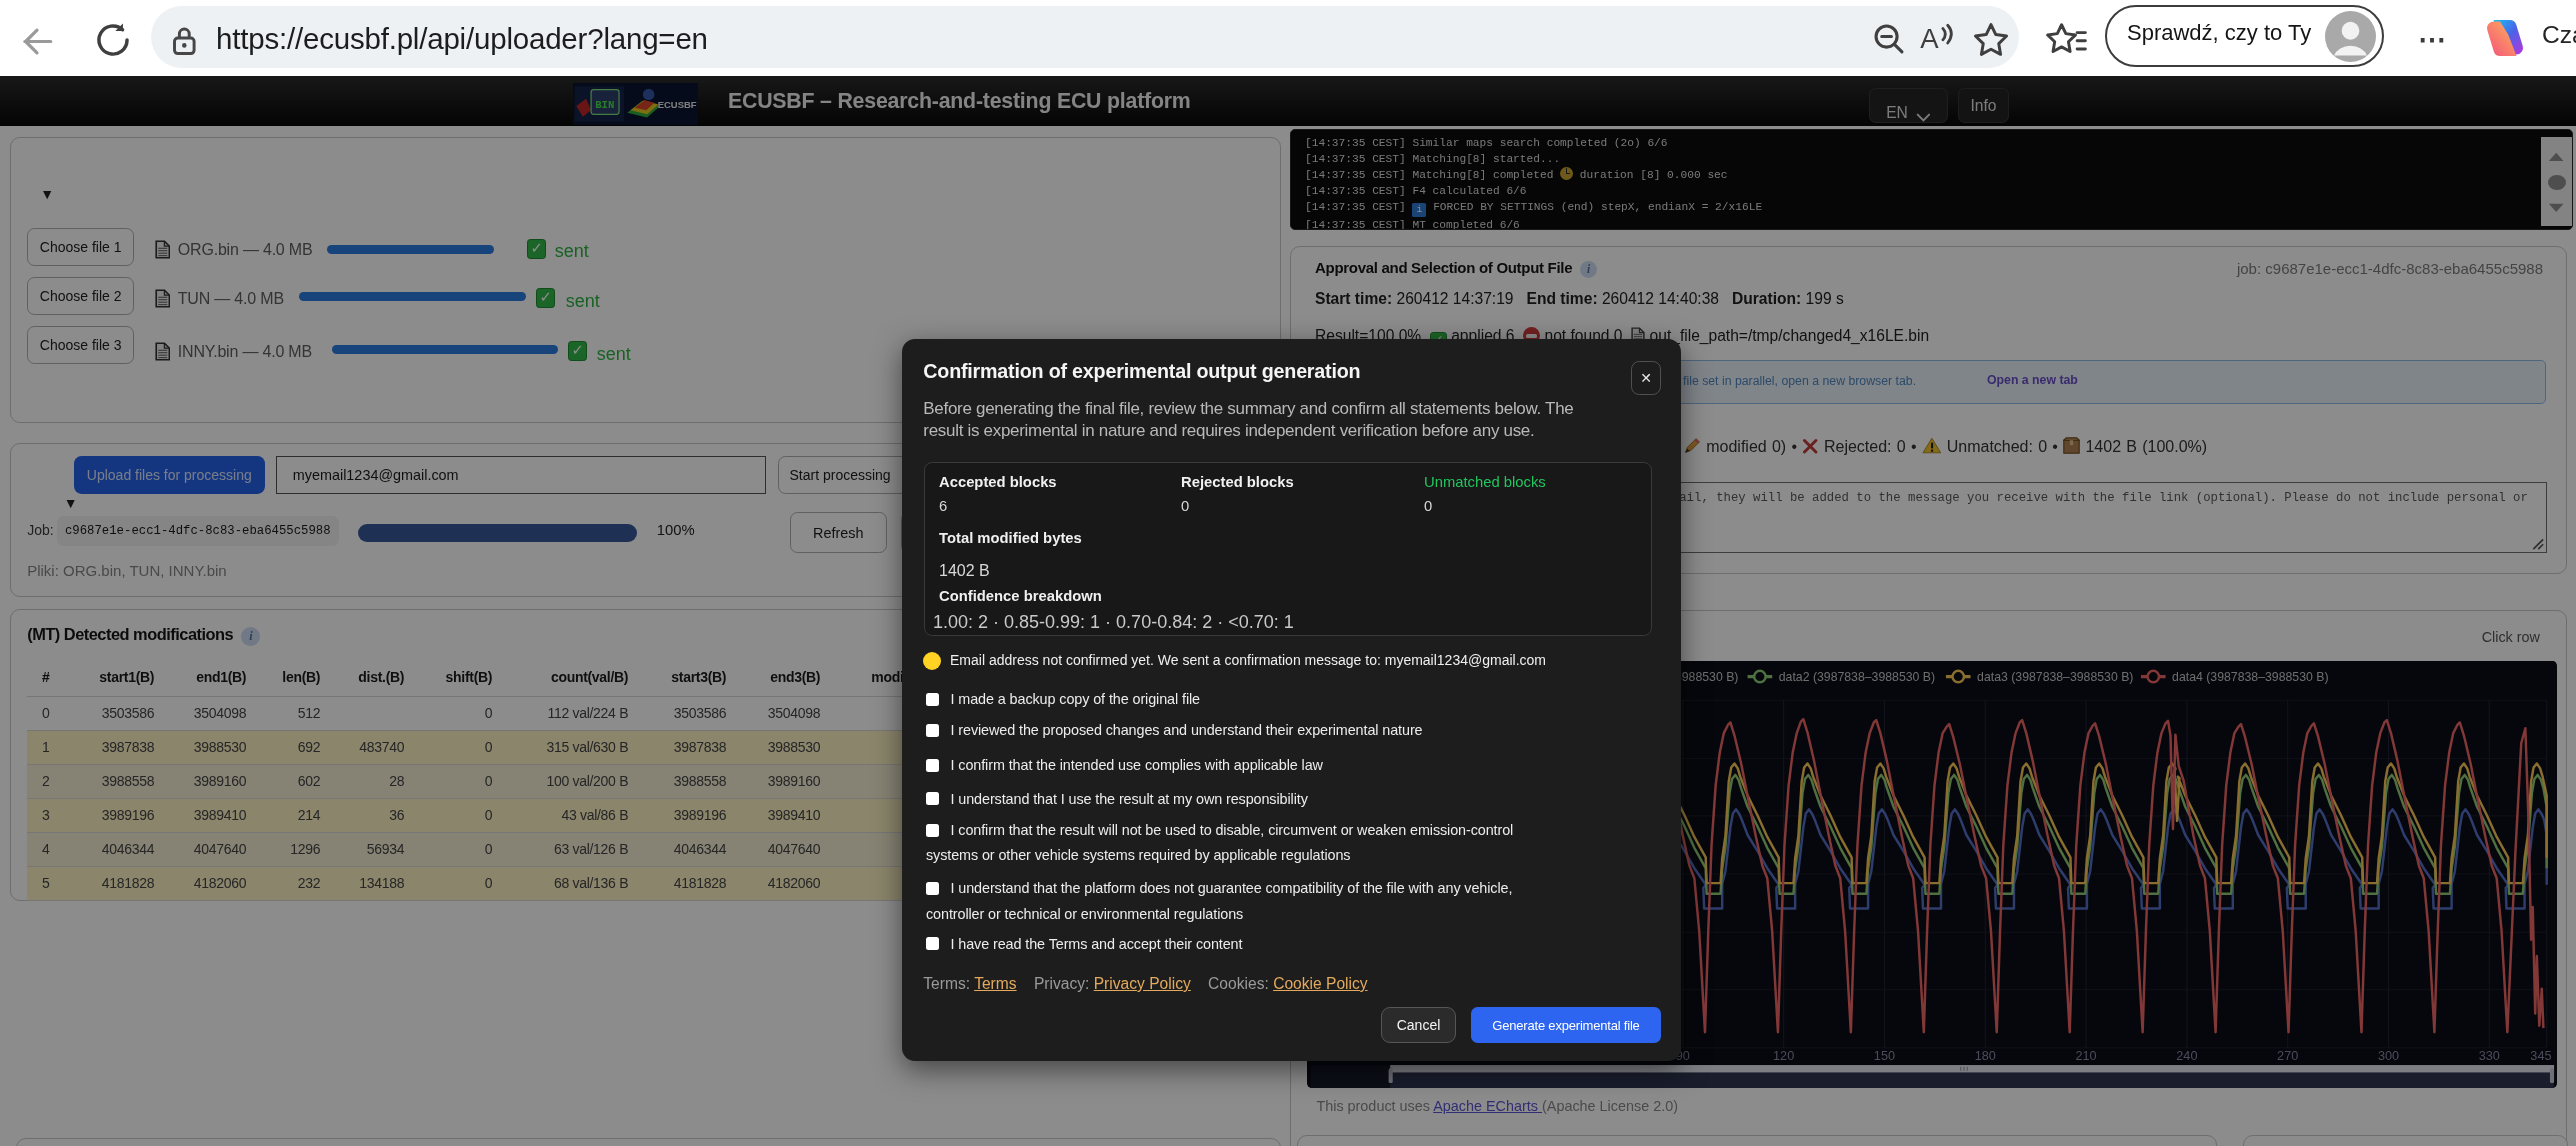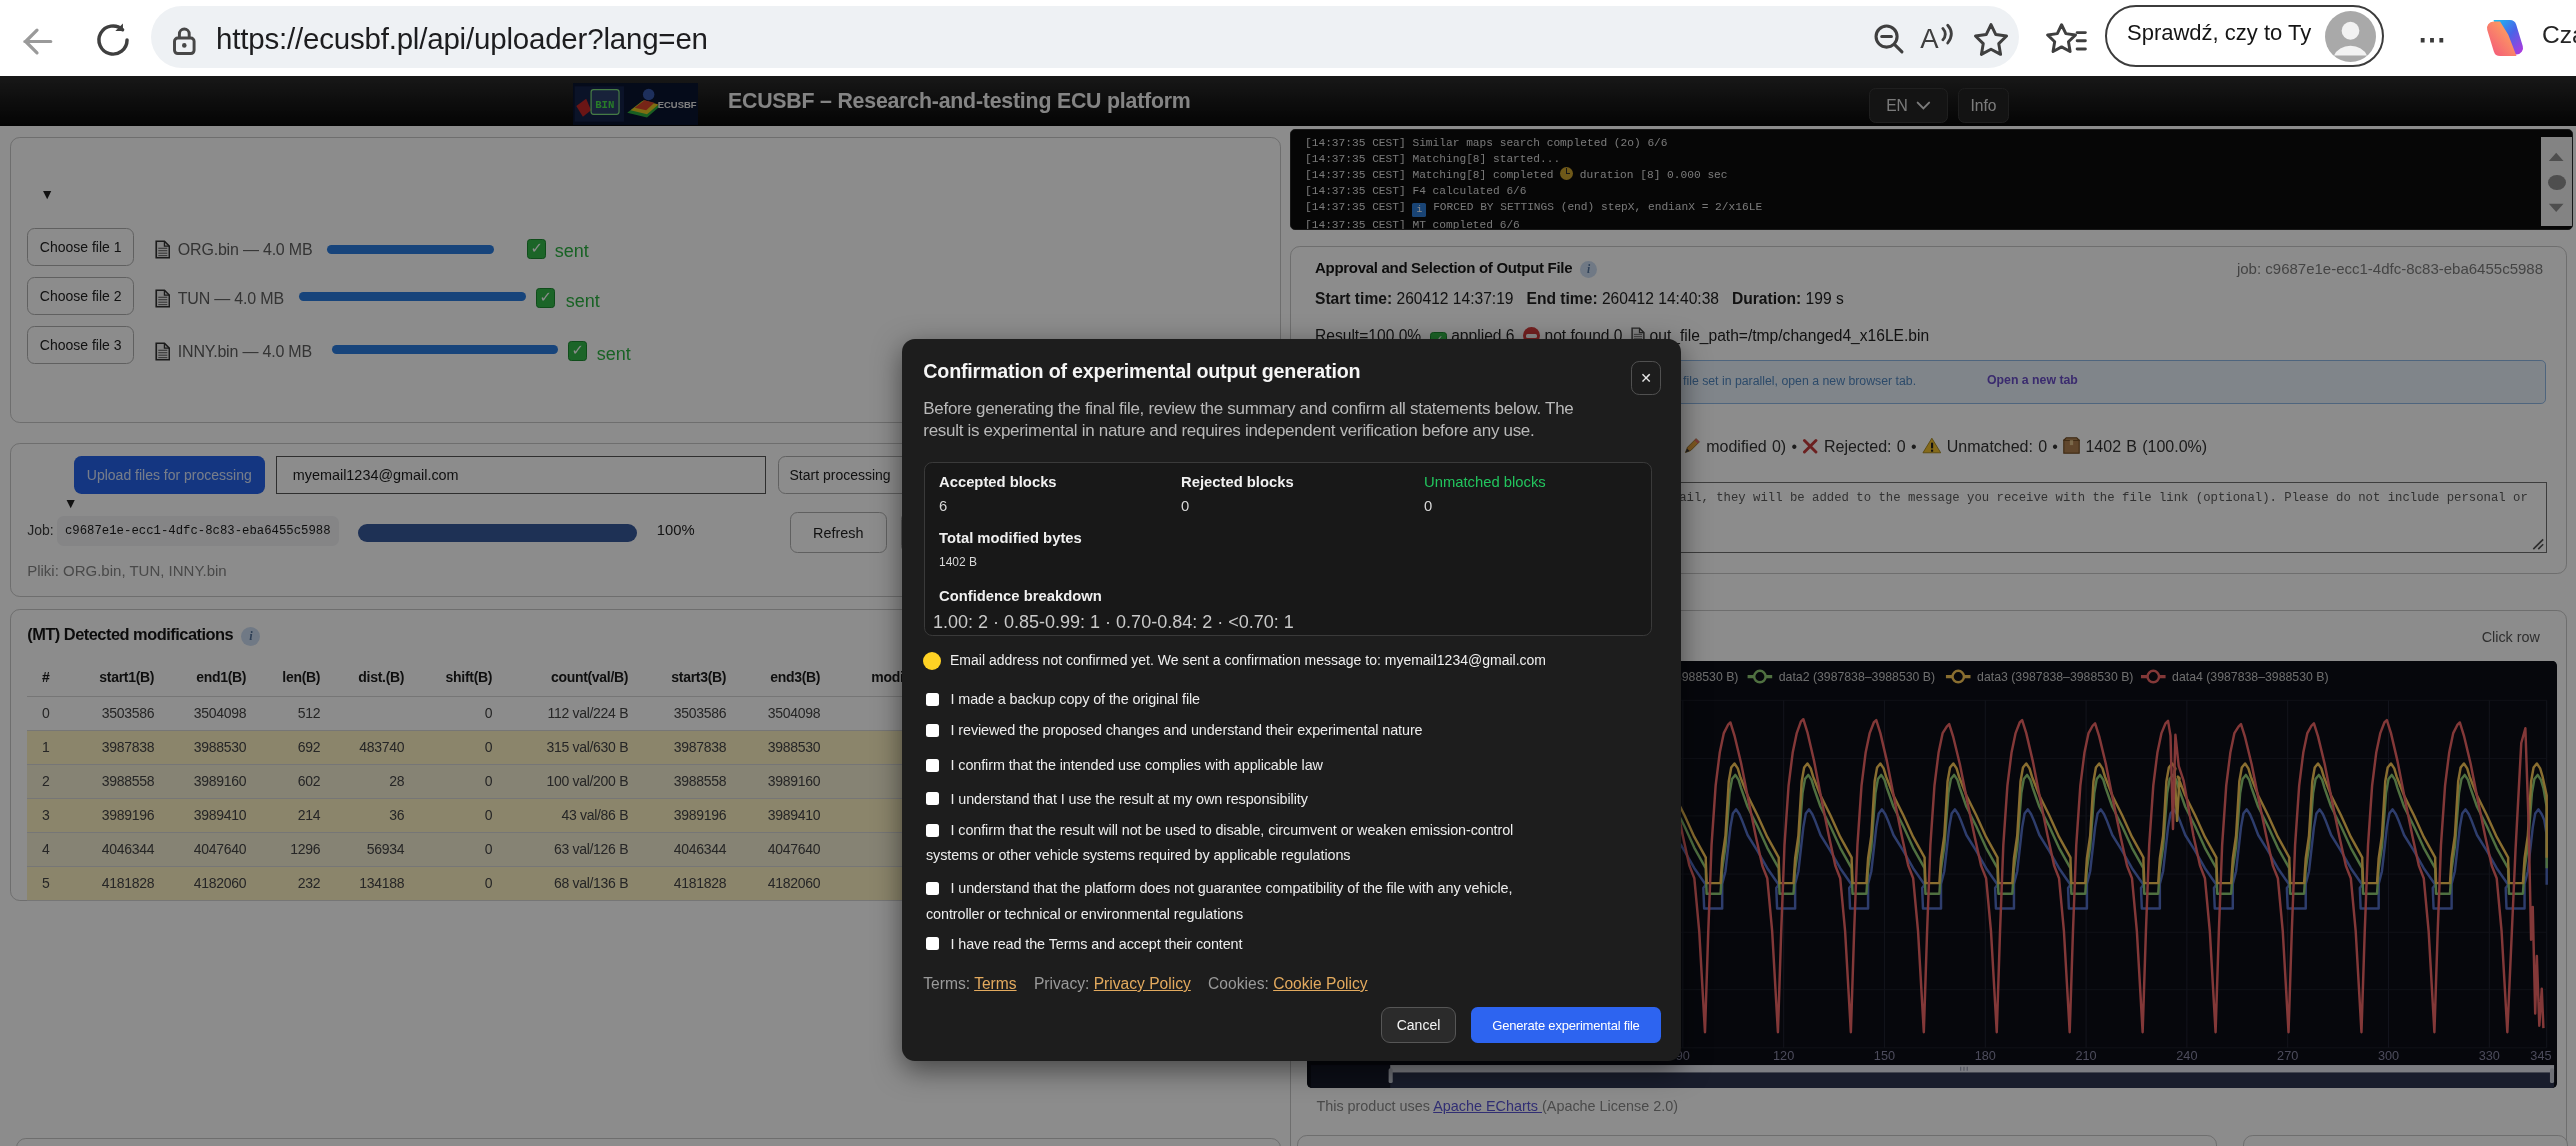--- a/index.html
+++ b/index.html
@@ -84,21 +84,21 @@
       <path d="M4 28 l12 -9 6 14 -10 8 z" fill="#c22727"></path>
       <rect x="22" y="8" width="34" height="30" rx="3" fill="#2c3f6b" stroke="#7fe07f" stroke-width="1.5"></rect>
       <text x="27" y="30" font-size="13" font-weight="bold" fill="#49e049" font-family="Liberation Mono">BIN</text>
       <path d="M66 36 l18 -14 22 6 -16 14 z" fill="#2fae3f"></path>
       <path d="M70 33 l16 -12 18 5 -14 12 z" fill="#e8c622"></path>
       <path d="M75 30 l12 -9 12 3 -10 9 z" fill="#d8442a"></path>
       <circle cx="92" cy="14" r="7" fill="#3556a8"></circle>
       <text x="103" y="30" font-size="11.5" font-weight="bold" fill="#e8e8e8" font-family="Liberation Sans">ECUSBF</text>
     </svg>
     <div class="abs" style="left:728px;top:13px;font-size:21.3px;font-weight:bold;color:#f0f0f0;letter-spacing:-0.2px">ECUSBF – Research-and-testing ECU platform</div>
-    <div class="abs" style="left:1869px;top:12.3px;width:79px;height:35px;background:#262626;border:0.8px solid #3a3a3a;border-radius:6.6px;color:#e0e0e0;font-size:15.6px;display:flex;align-items:center;justify-content:center;gap:8.2px">EN <svg width="14.8" height="9" viewBox="0 0 18 11">
+    <div class="abs" style="left:1869px;top:12.3px;width:79px;height:35px;background:#262626;border:0.8px solid #3a3a3a;border-radius:6.6px;color:#e0e0e0;font-size:15.6px;display:flex;align-items:flex-end;justify-content:center;gap:8.2px">EN <svg width="14.8" height="9" viewBox="0 0 18 11">
           <path d="M2 2 l7 7 7 -7" stroke="#e0e0e0" stroke-width="2.4" fill="none" stroke-linecap="round"></path>
         </svg></div>
     <div class="abs" style="left:1958px;top:12.3px;width:51px;height:35px;background:#242424;border:0.8px solid #383838;border-radius:6.6px;color:#e0e0e0;font-size:15.6px;display:flex;align-items:center;justify-content:center">Info</div>
   </div>
 
   <div class="panel" style="left:9.8px;top:61px;width:1271px;height:286px">
     <div class="caret" style="left:29.5px;top:48px">▼</div>
     <div class="ibtn" style="left:16.4px;top:90px;width:107px;height:38px;font-size:14px">Choose file 1</div>
     <div class="ibtn" style="left:16.4px;top:139px;width:107px;height:38px;font-size:14px">Choose file 2</div>
     <div class="ibtn" style="left:16.4px;top:188px;width:107px;height:38px;font-size:14px">Choose file 3</div>
@@ -392,21 +392,21 @@
     <div class="abs" style="left:729px;top:22px;width:30px;height:34px;border:1.2px solid #505050;border-radius:8.2px;color:#e8e8e8;font-size:14px;display:flex;align-items:center;justify-content:center">✕</div>
     <div class="abs" style="left:21.3px;top:59px;font-size:17px;line-height:22px;color:#b9b9b9;letter-spacing:-0.3px">Before generating the final file, review the summary and confirm all statements below. The<br>result is experimental in nature and requires independent verification before any use.</div>
     <div class="abs" style="left:22px;top:123px;width:728px;height:174px;background:#181818;border:1.2px solid #3a3a3a;border-radius:8.2px">
       <div class="abs" style="left:14px;top:10.7px;font-size:14.8px;font-weight:bold;color:#f0f0f0">Accepted blocks</div>
       <div class="abs" style="left:14px;top:35px;font-size:14.8px;color:#d8d8d8">6</div>
       <div class="abs" style="left:256px;top:10.7px;font-size:14.8px;font-weight:bold;color:#f0f0f0">Rejected blocks</div>
       <div class="abs" style="left:256px;top:35px;font-size:14.8px;color:#d8d8d8">0</div>
       <div class="abs" style="left:499px;top:10.7px;font-size:14.8px;font-weight:normal;color:#22c55e">Unmatched blocks</div>
       <div class="abs" style="left:499px;top:35px;font-size:14.8px;color:#d8d8d8">0</div>
       <div class="abs" style="left:14px;top:67px;font-size:14.8px;font-weight:bold;color:#f0f0f0">Total modified bytes</div>
-      <div class="abs" style="left:14px;top:92px;font-size:12px;color:#d8d8d8">1402 B</div>
+      <div class="abs" style="left:14px;top:99px;font-size:16px;color:#d8d8d8">1402 B</div>
       <div class="abs" style="left:14px;top:125px;font-size:14.8px;font-weight:bold;color:#f0f0f0">Confidence breakdown</div>
       <div class="abs" style="left:8px;top:149px;font-size:18px;color:#c9c9c9">1.00: 2 · 0.85-0.99: 1 · 0.70-0.84: 2 · &lt;0.70: 1</div>
     </div>
     <div class="abs" style="left:21.3px;top:313px;width:18px;height:18px;border-radius:50%;background:#ffd224"></div>
     <div class="abs" style="left:48px;top:313px;font-size:14px;color:#f0f0f0">Email address not confirmed yet. We sent a confirmation message to: myemail1234@gmail.com</div>
     <div class="abs" style="left:24px;top:348px;width:666px;font-size:14.4px;color:#ededed;letter-spacing:-0.1px">
       <div style="margin-bottom:5.7px;line-height:25.4px"><span class="mcb"></span>I made a backup copy of the original file</div>
       <div style="margin-bottom:9.8px;line-height:25.4px"><span class="mcb"></span>I reviewed the proposed changes and understand their experimental nature</div>
       <div style="margin-bottom:8.2px;line-height:25.4px"><span class="mcb"></span>I confirm that the intended use complies with applicable law</div>
       <div style="margin-bottom:5.7px;line-height:25.4px"><span class="mcb"></span>I understand that I use the result at my own responsibility</div>

